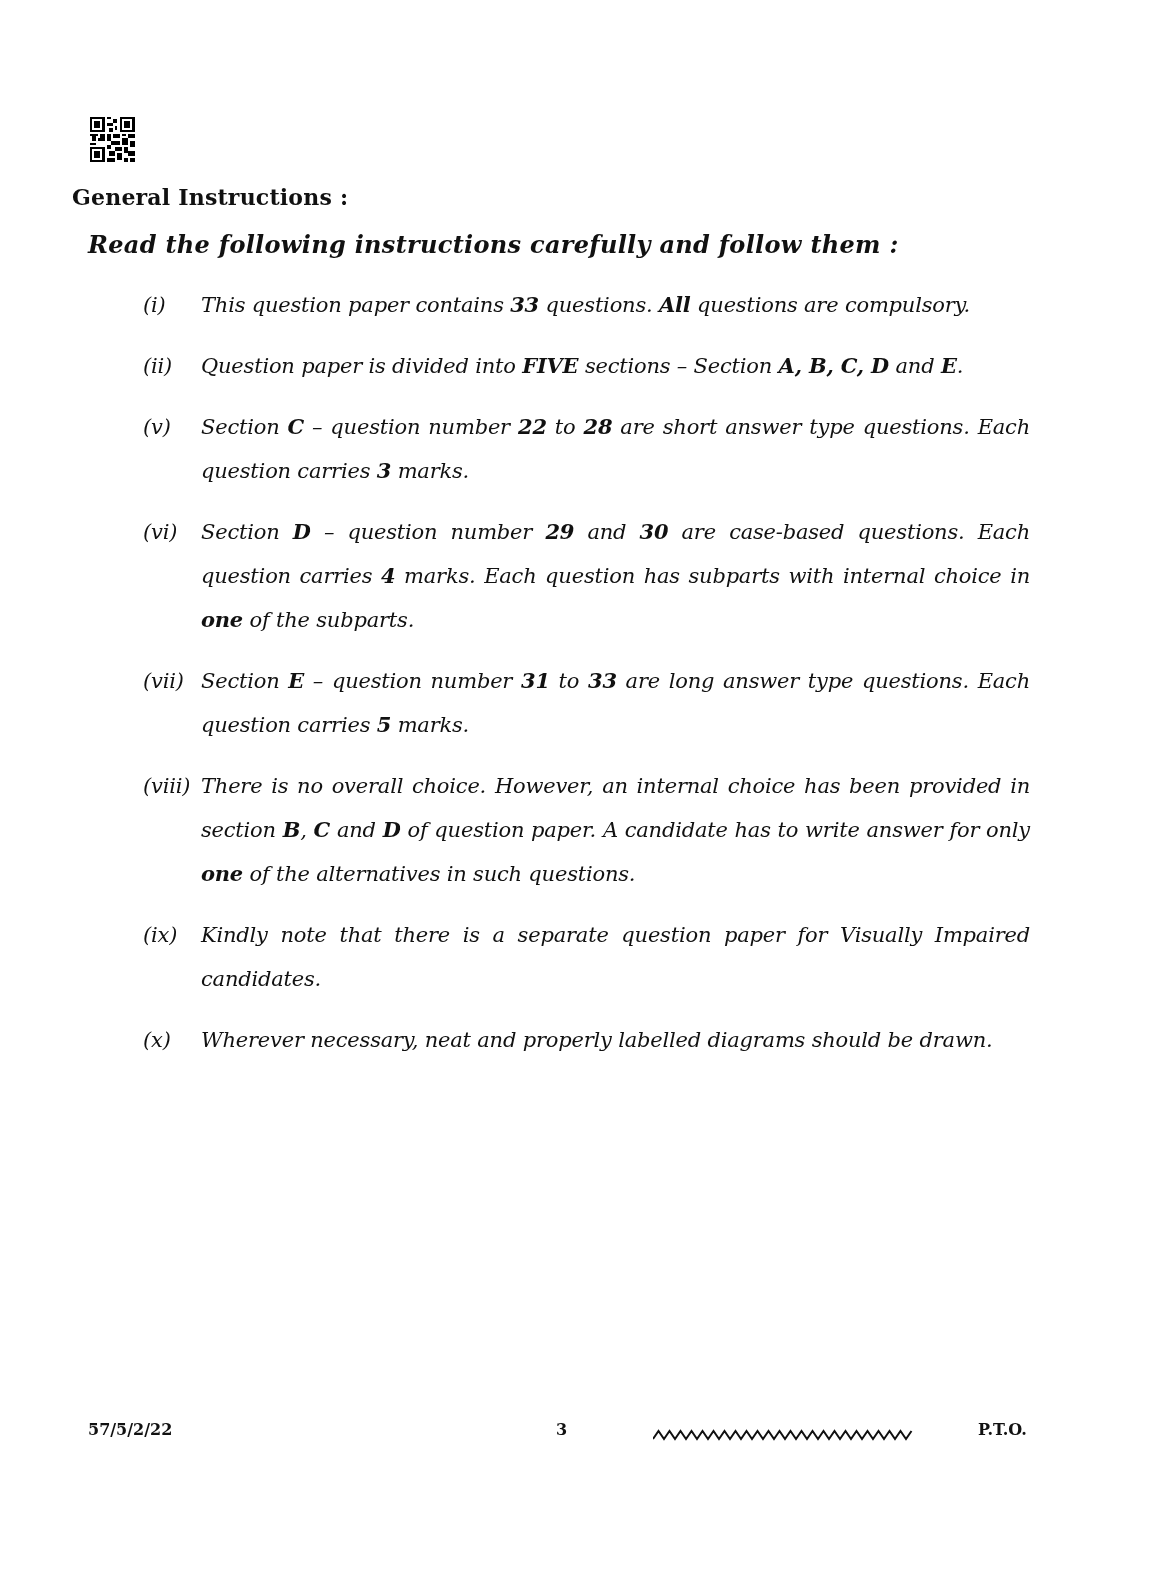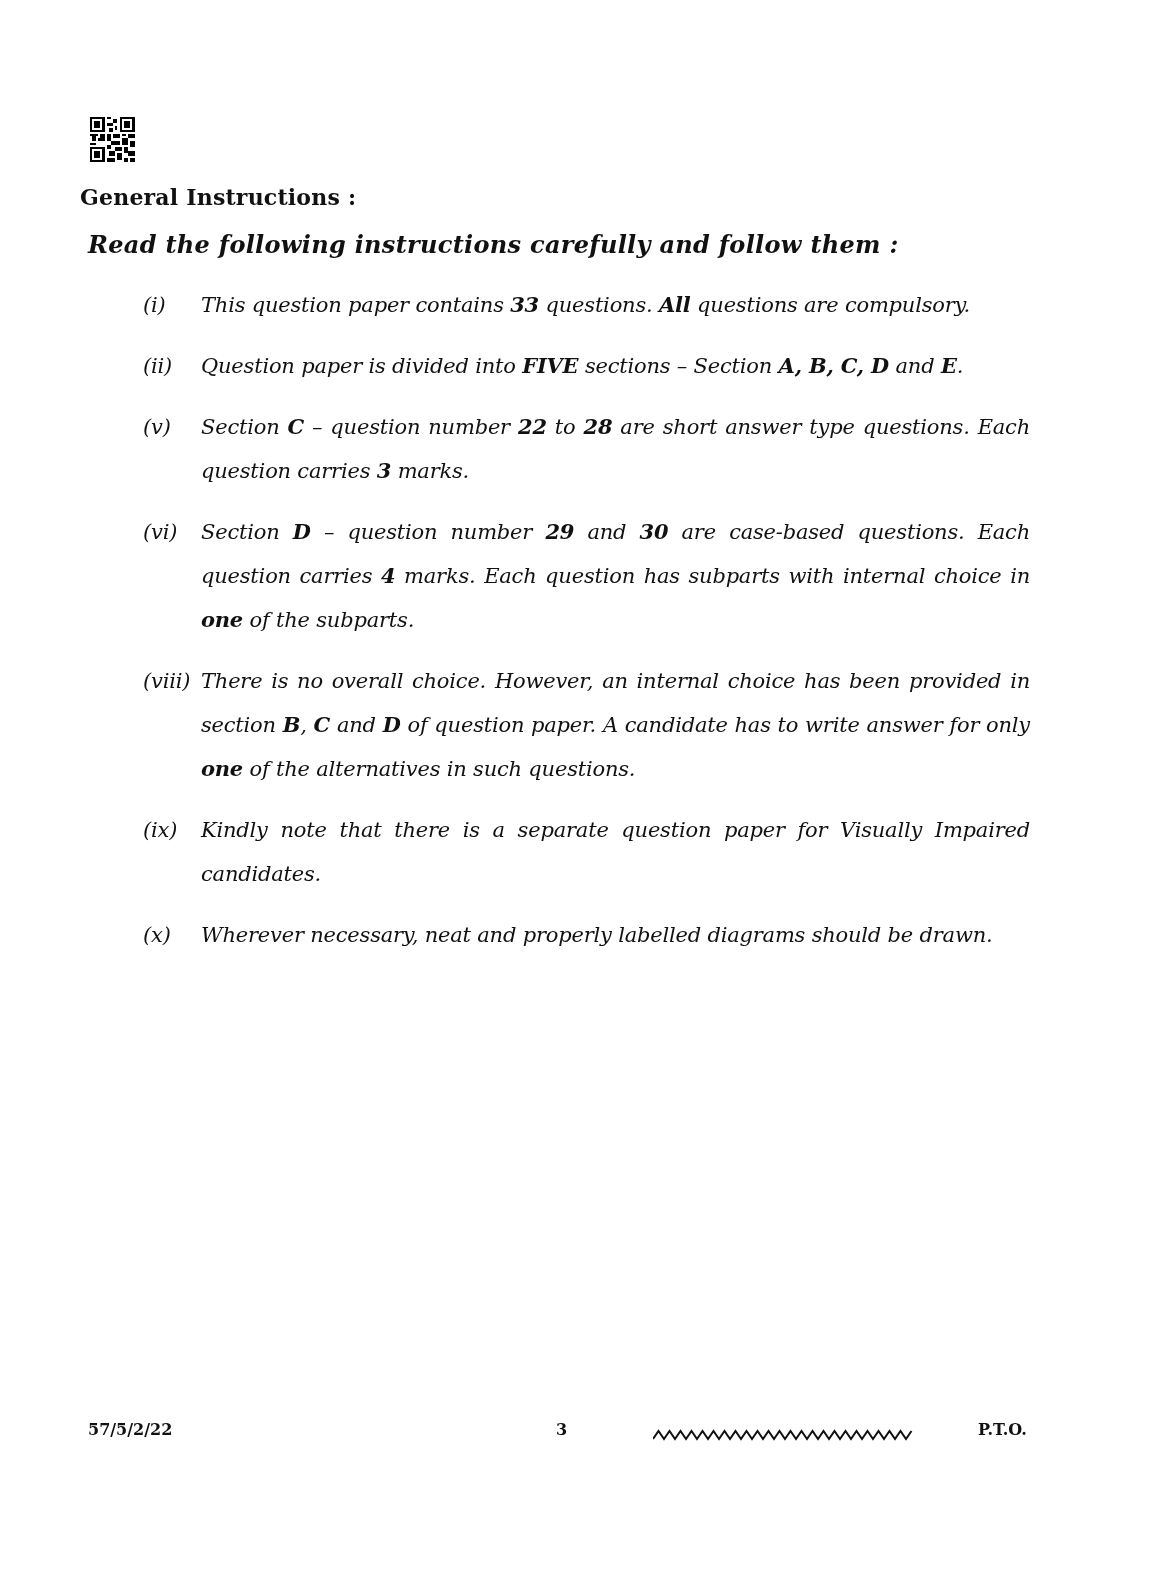--- a/index.html
+++ b/index.html
@@ -2,21 +2,21 @@
 <html><head>
 <meta charset="utf-8">
 <style>
   html, body { margin: 0; padding: 0; background: #ffffff; }
   body {
     width: 1152px; height: 1595px; position: relative; overflow: hidden;
     font-family: "DejaVu Serif", "Liberation Serif", serif; color: #111;
   }
   .qr { position: absolute; left: 88px; top: 117px; width: 48px; height: 45px; }
   .heading {
-    position: absolute; left: 80px; top: 184px;
+    position: absolute; left: 72px; top: 184px;
     font-family: "DejaVu Serif", serif; font-weight: bold; font-size: 22px;
     letter-spacing: 0.2px;
   }
   .subheading {
     position: absolute; left: 88px; top: 230px;
     font-family: "DejaVu Serif", serif; font-weight: bold; font-style: italic; font-size: 24px;
     letter-spacing: 0.3px;
   }
   .items { position: absolute; left: 143px; top: 283px; width: 887px; }
   .item {
@@ -81,20 +81,21 @@
 </svg>
 
 <div class="heading">General Instructions :</div>
 <div class="subheading">Read the following instructions carefully and follow them :</div>
 
 <div class="items" id="instruction-list">
     <div class="item"><span class="num">(i)</span><span>This question paper contains </span><b>33</b><span> questions. </span><b>All</b><span> questions are compulsory.</span></div>
     <div class="item"><span class="num">(ii)</span><span>Question paper is divided into </span><b>FIVE</b><span> sections – Section </span><b>A, B, C, D</b><span> and </span><b>E</b><span>.</span></div>
     <div class="item"><span class="num">(v)</span><span>Section </span><b>C</b><span> – question number </span><b>22</b><span> to </span><b>28</b><span> are short answer type questions. Each question carries </span><b>3</b><span> marks.</span></div>
     <div class="item"><span class="num">(vi)</span><span>Section </span><b>D</b><span> – question number </span><b>29</b><span> and </span><b>30</b><span> are case-based questions. Each question carries </span><b>4</b><span> marks. Each question has subparts with internal choice in </span><b>one</b><span> of the subparts.</span></div>
+    <div class="item"><span class="num">(vii)</span><span>Section </span><b>E</b><span> – question number </span><b>31</b><span> to </span><b>33</b><span> are long answer type questions. Each question carries </span><b>5</b><span> marks.</span></div>
     <div class="item"><span class="num">(viii)</span><span>There is no overall choice. However, an internal choice has been provided in section </span><b>B</b><span>, </span><b>C</b><span> and </span><b>D</b><span> of question paper. A candidate has to write answer for only </span><b>one</b><span> of the alternatives in such questions.</span></div>
     <div class="item"><span class="num">(ix)</span><span>Kindly note that there is a separate question paper for Visually Impaired candidates.</span></div>
     <div class="item"><span class="num">(x)</span><span>Wherever necessary, neat and properly labelled diagrams should be drawn.</span></div>
   </div>
 
 <div class="footer">
   <span class="code">57/5/2/22</span>
   <span class="page">3</span>
   <svg class="wave" viewBox="0 0 262 14" preserveAspectRatio="none">
     <polyline id="wave-line" fill="none" stroke="#111" stroke-width="2" points="0,11 5.5,3 11,11 16.5,3 22,11 27.5,3 33,11 38.5,3 44,11 49.5,3 55,11 60.5,3 66,11 71.5,3 77,11 82.5,3 88,11 93.5,3 99,11 104.5,3 110,11 115.5,3 121,11 126.5,3 132,11 137.5,3 143,11 148.5,3 154,11 159.5,3 165,11 170.5,3 176,11 181.5,3 187,11 192.5,3 198,11 203.5,3 209,11 214.5,3 220,11 225.5,3 231,11 236.5,3 242,11 247.5,3 253,11 258.5,3"></polyline>

